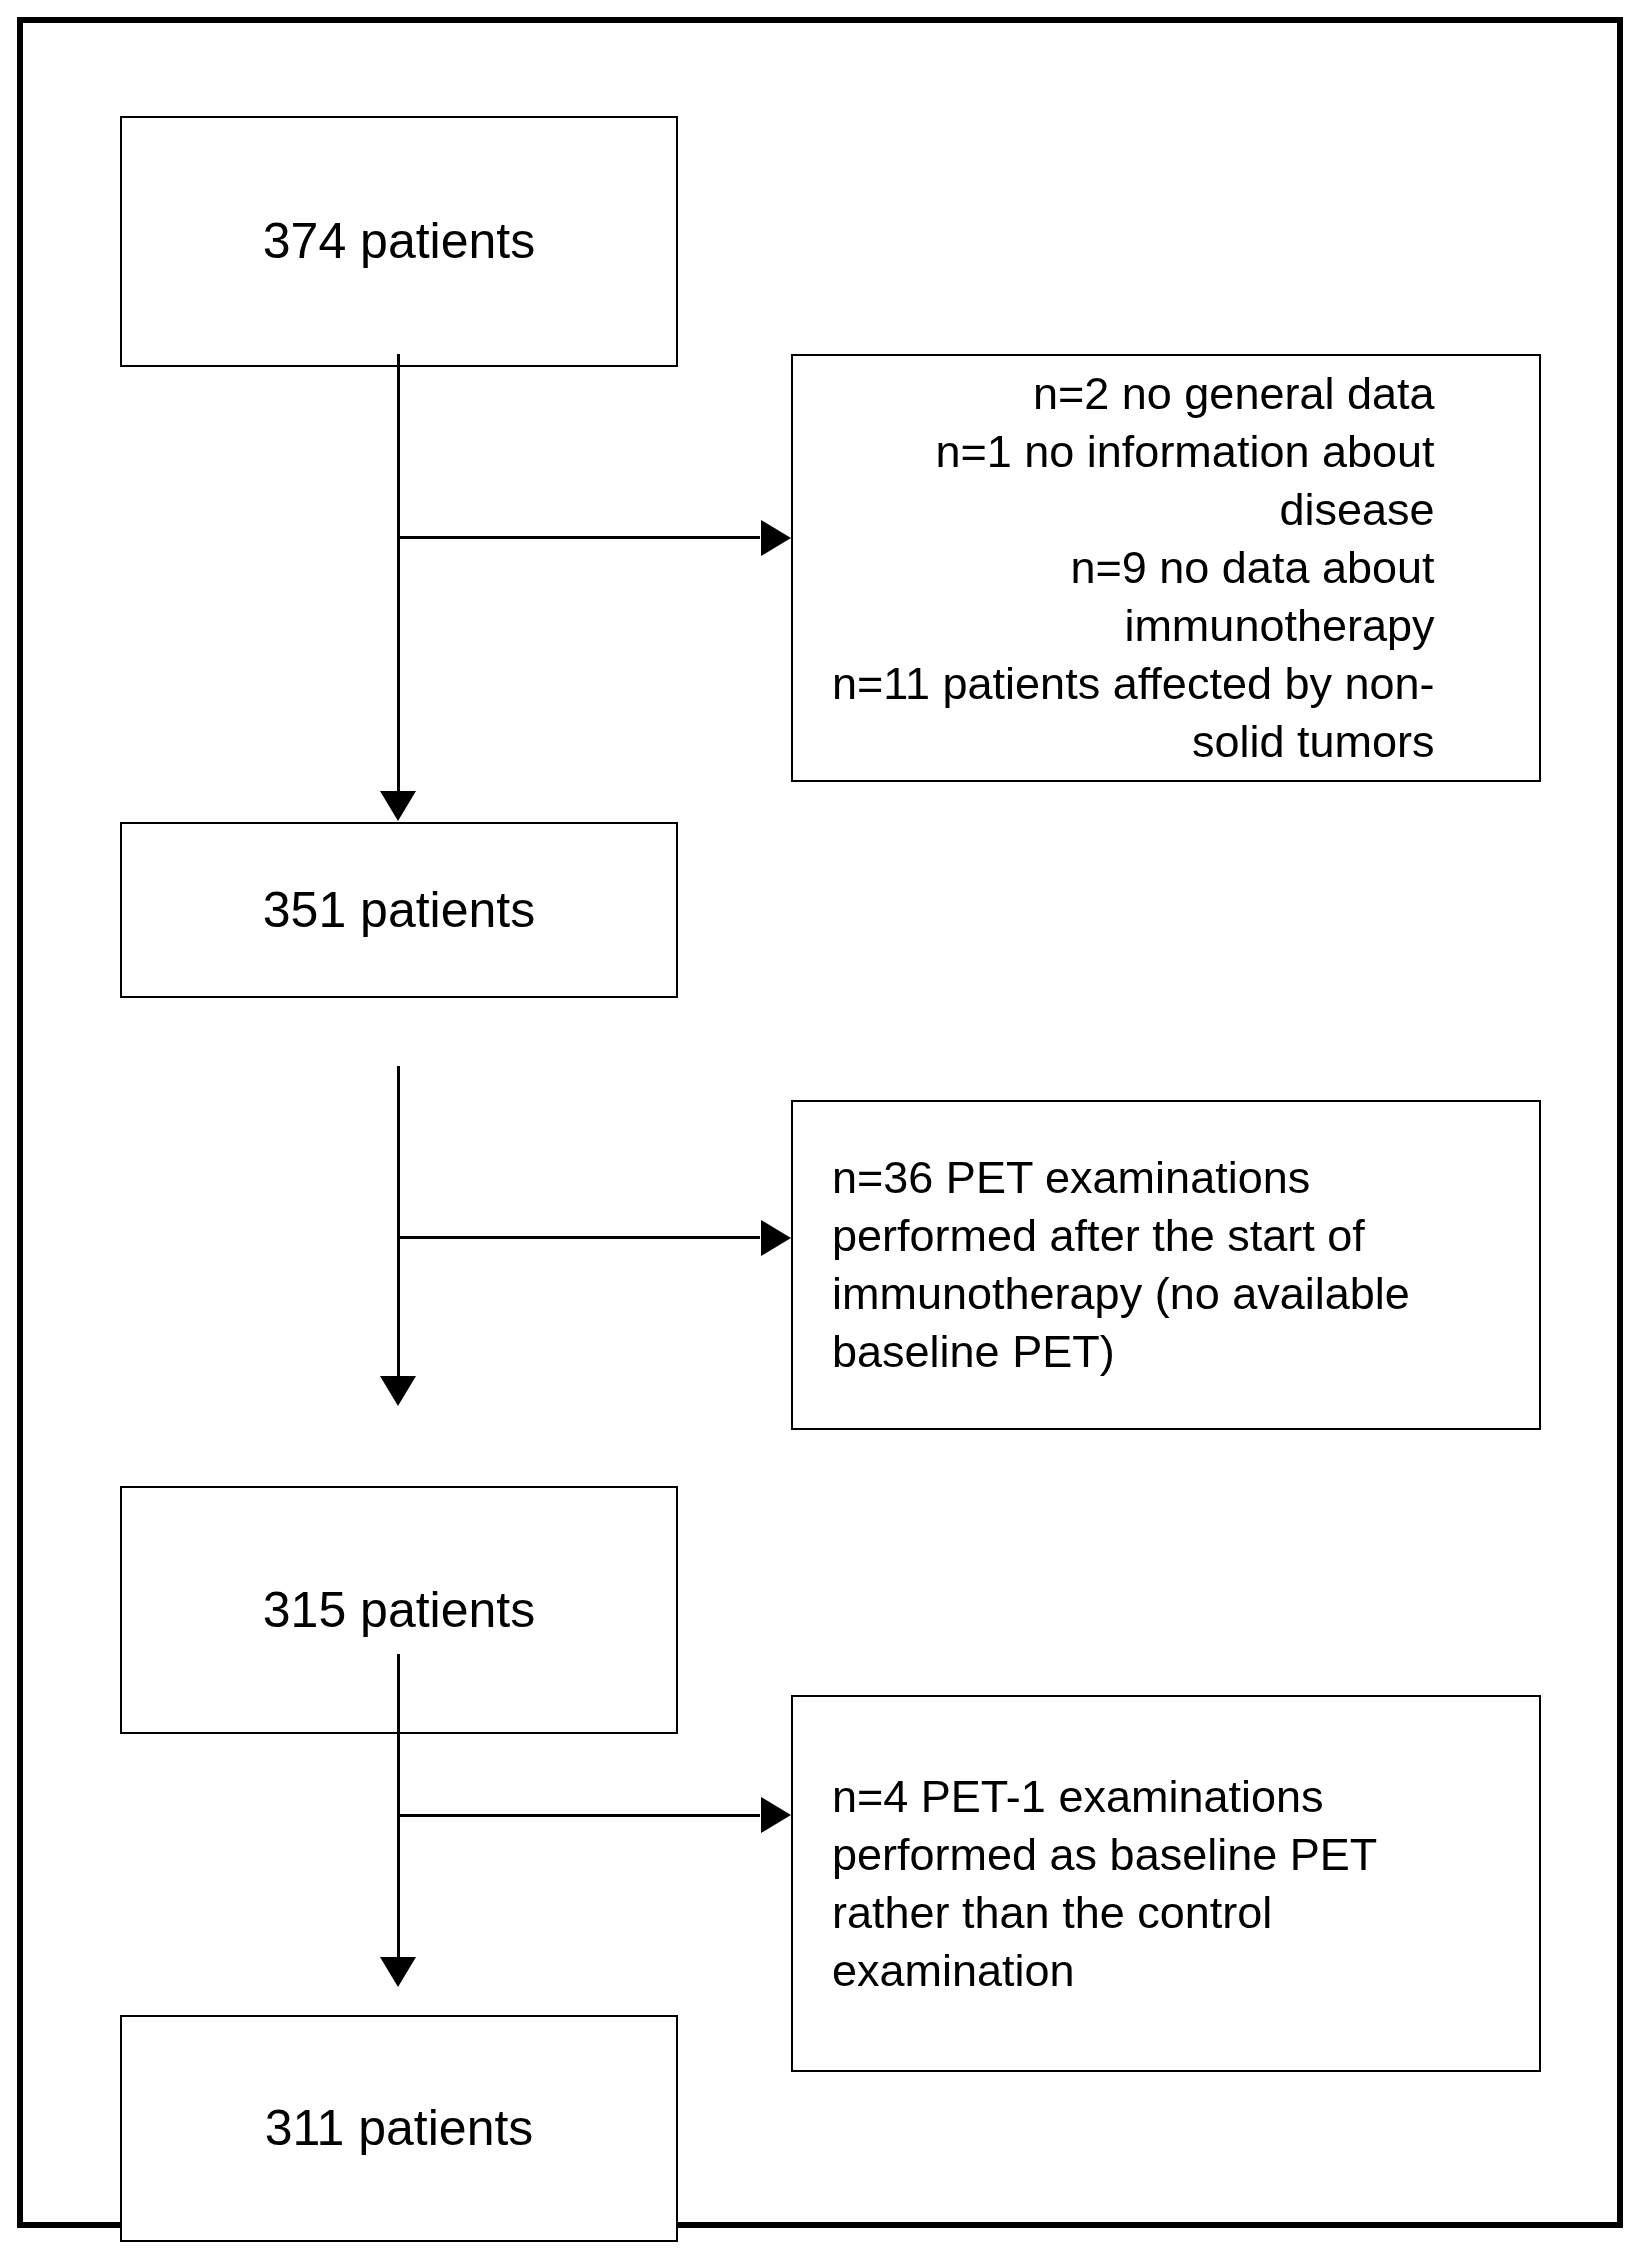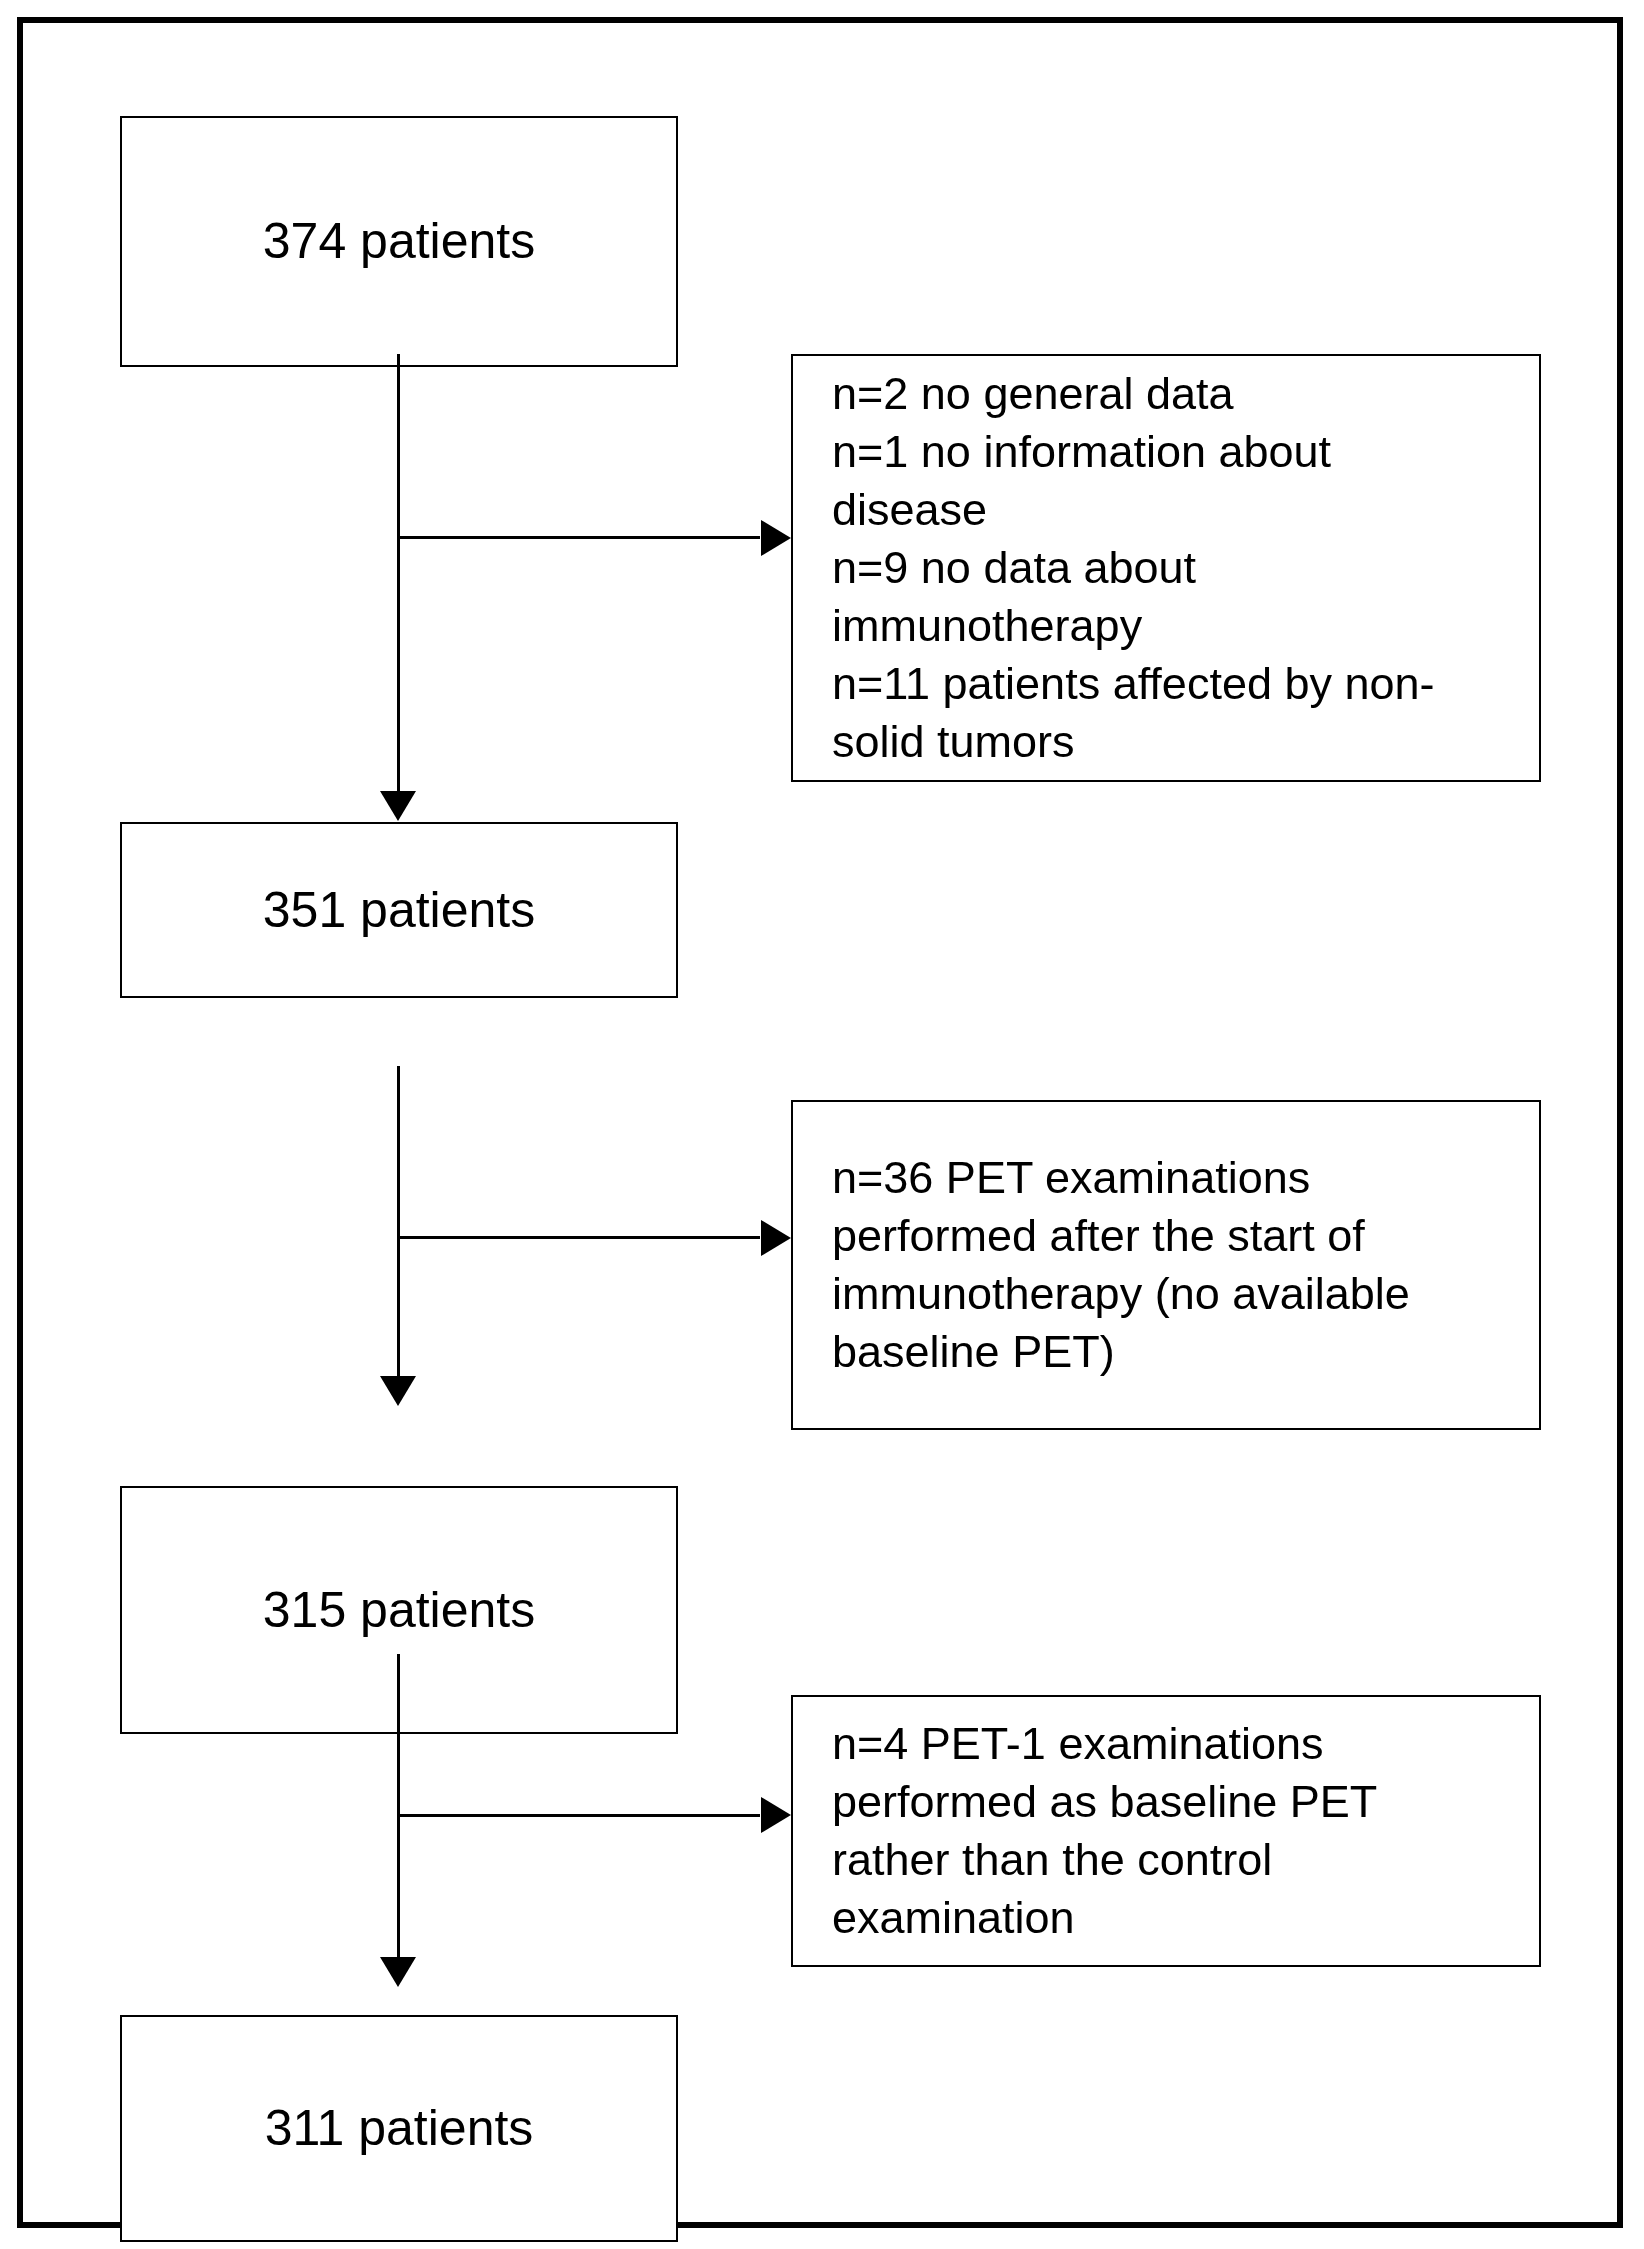--- a/index.html
+++ b/index.html
@@ -49,23 +49,23 @@
     line-height: 58px;
   }
   .excl-text {
     white-space: pre-line;
     padding: 6.9px 16.5px 6.9px 39px;
   }
   .b1 { top: 116px;  height: 251px; }
   .b2 { top: 822px; height: 176px; }
   .b3 { top: 1438px; height: 248px; margin-top: 48px; }
   .b4 { top: 1987px; height: 227px; margin-top: 28px; }
-  .e1 { top: 354px;  height: 428px; }
+  .e1 { top: 354px;  height: 428px; text-align: right; }
   .e2 { top: 1100px; height: 330px; }
-  .e3 { top: 1695px; height: 272px; }
+  .e3 { top: 1695px; height: 377px; }
 
   .line {
     position: absolute;
     background: #000000;
   }
   .vline { width: 2.8px; left: 397px; }
   .v1 { top: 354px;  height: 437px; }
   .v2 { top: 1066px; height: 310px; }
   .v3 { top: 1654px; height: 303px; }
 

